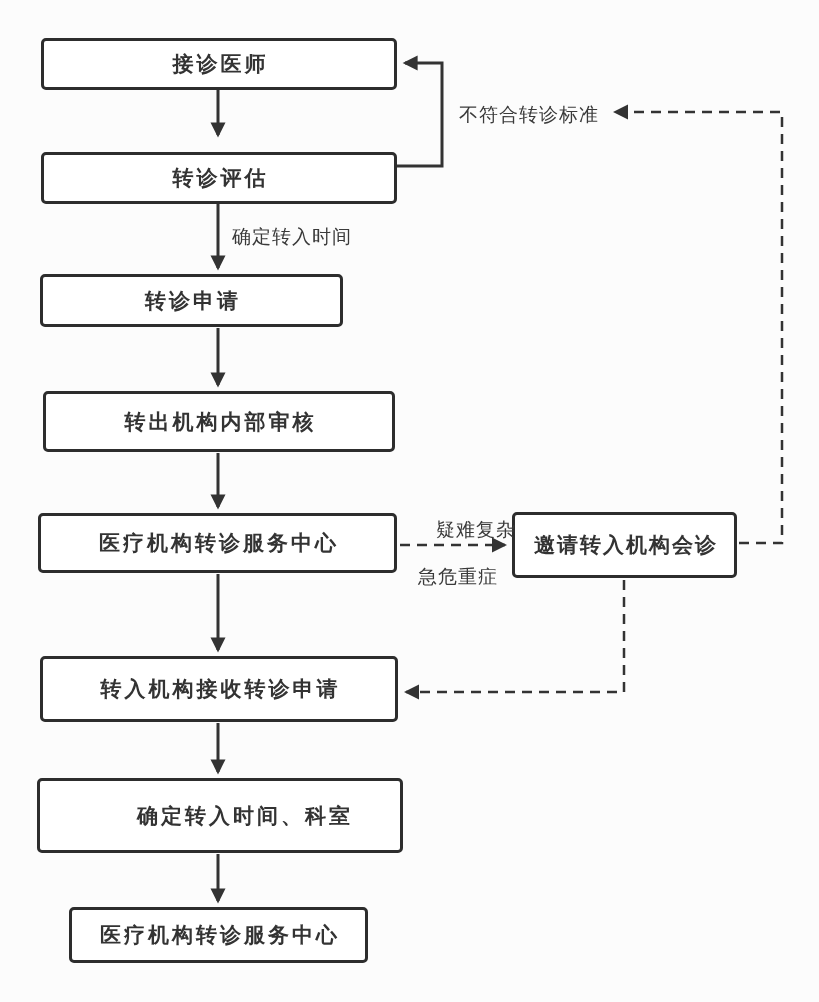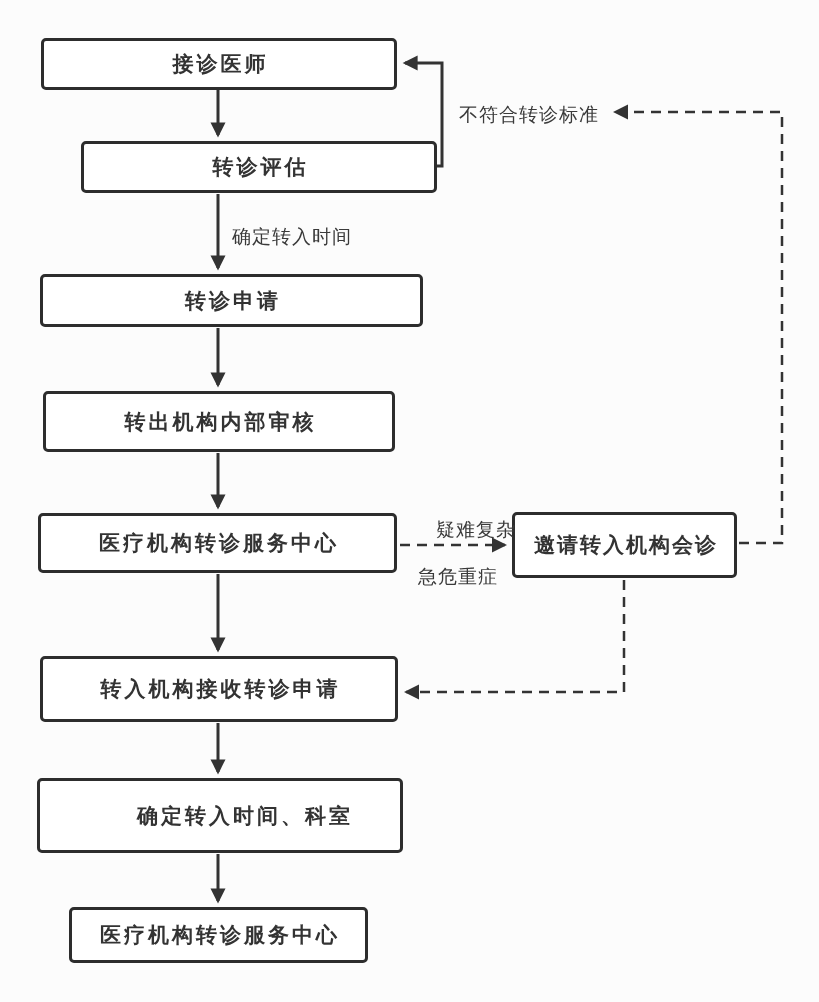--- a/index.html
+++ b/index.html
@@ -39,22 +39,22 @@
   .edge-label {
     position: absolute;
     font-size: 19px;
     font-weight: 500;
     color: #3a3a3a;
     letter-spacing: 1px;
     white-space: nowrap;
   }
   
   .n1 { left: 41px;  top: 38px;  width: 356px; height: 52px; }
-  .n2 { left: 41px;  top: 141px; width: 356px; height: 52px; margin-left: 40px; }
-  .n3 { left: 40px;  top: 274px; width: 383px; height: 53px; }
+  .n2 { left: 41px;  top: 152px; width: 356px; height: 52px; }
+  .n3 { left: 40px;  top: 274px; width: 303px; height: 53px; }
   .n4 { left: 43px;  top: 391px; width: 352px; height: 61px; }
   .n5 { left: 38px;  top: 513px; width: 359px; height: 60px; }
   .n6 { left: 40px;  top: 656px; width: 358px; height: 66px; }
   .n7 { left: 37px;  top: 778px; width: 366px; height: 75px; padding-left: 47px; }
   .n8 { left: 69px;  top: 907px; width: 299px; height: 56px; }
   .n9 { left: 512px; top: 512px; width: 225px; height: 66px; letter-spacing: 2px; }
   .lbl-not-meet  { left: 459px; top: 102px; }
   .lbl-meet      { left: 232px; top: 224px; }
   .lbl-difficult { left: 436px; top: 517px; }
   .lbl-critical  { left: 418px; top: 564px; }

